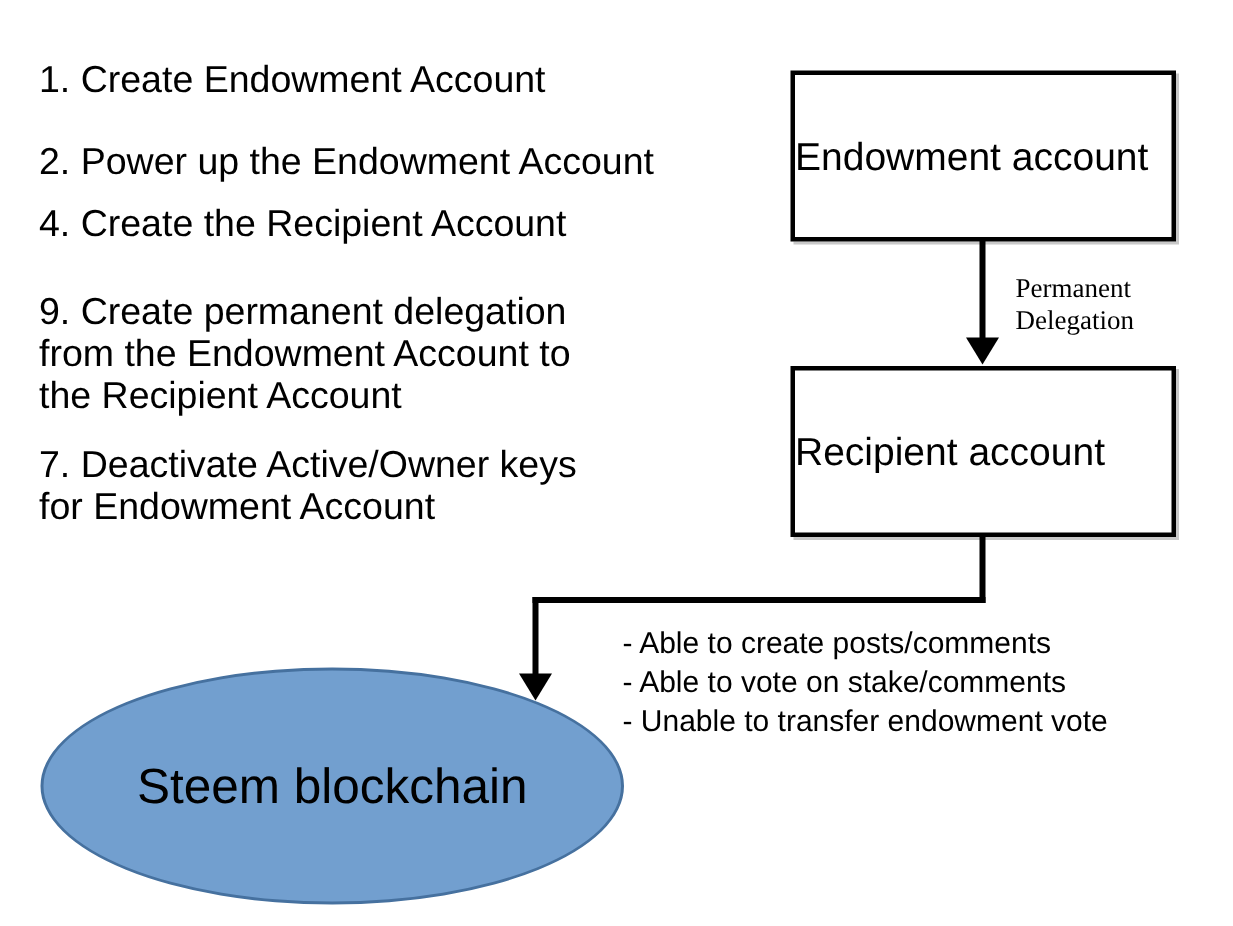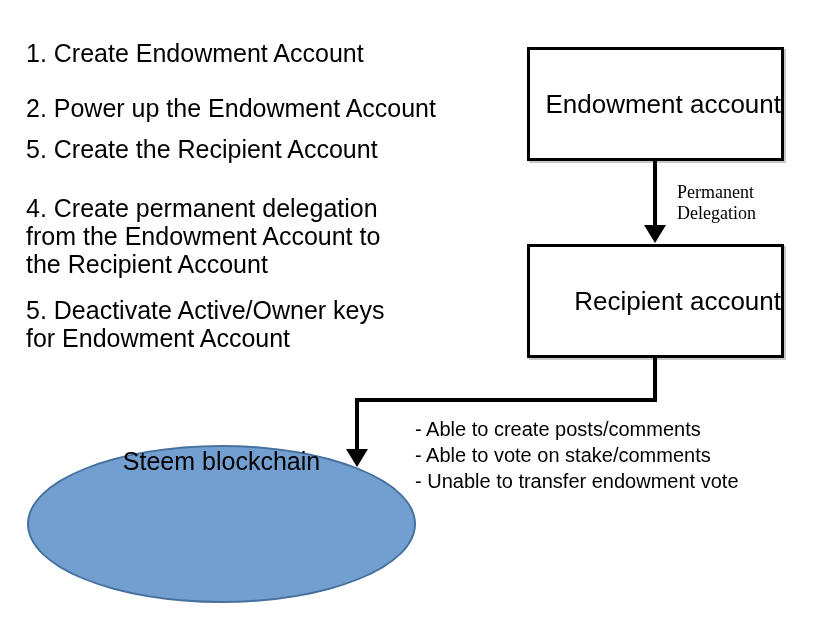--- a/index.html
+++ b/index.html
@@ -30,21 +30,21 @@
   .node-box {
     position: absolute;
     left: 527px;
     width: 257px;
     height: 114px;
     background: #ffffff;
     border: 3px solid #000000;
     box-shadow: 2px 2px 0 #c8c8c8;
     display: flex;
     align-items: center;
-    justify-content: flex-end;
+    justify-content: flex-start;
     font-size: 26px;
     text-align: center;
   }
   #endowment-box { top: 47px; }
   #recipient-box { top: 244px; }
   .line { position: absolute; background: #000000; }
   #arrow1-line  { left: 653px; top: 160px; width: 4px;  height: 68px; }
   #elbow-seg1   { left: 653px; top: 358px; width: 4px;  height: 44px; }
   #elbow-seg2   { left: 355px; top: 398px; width: 302px; height: 4px; }
   #elbow-seg3   { left: 355px; top: 398px; width: 4px;  height: 53px; }
@@ -69,44 +69,45 @@
   .ellipse {
     position: absolute;
     left: 27px;
     top: 445px;
     width: 389px;
     height: 158px;
     border-radius: 50%;
     border: 2px solid #46719F;
     background: #729FCF;
     display: flex;
+    align-items: center;
     justify-content: center;
-    font-size: 25px;
+    font-size: 33px;
   }
   .abilities {
     position: absolute;
     left: 415px;
     top: 416px;
     font-size: 20px;
     line-height: 26px;
     white-space: nowrap;
   }
 </style>
 </head>
 <body>
 
 <div class="canvas">
 
   <div class="step" id="step-1">1. Create Endowment Account</div>
   <div class="step" id="step-2">2. Power up the Endowment Account</div>
-  <div class="step" id="step-3">5. Create the Recipient Account</div>
-  <div class="step" id="step-4">4. Create permanent delegation
+  <div class="step" id="step-3">4. Create the Recipient Account</div>
+  <div class="step" id="step-4">9. Create permanent delegation
 from the Endowment Account to
 the Recipient Account</div>
-  <div class="step" id="step-5">5. Deactivate Active/Owner keys
+  <div class="step" id="step-5">7. Deactivate Active/Owner keys
 for Endowment Account</div>
 
   <div class="node-box" id="endowment-box">
     <span>Endowment account</span>
   </div>
 
   <div class="line" id="arrow1-line"></div>
   <div class="arrowhead-down" id="arrow1-head"></div>
   <div class="edge-label">Permanent
 Delegation</div>

